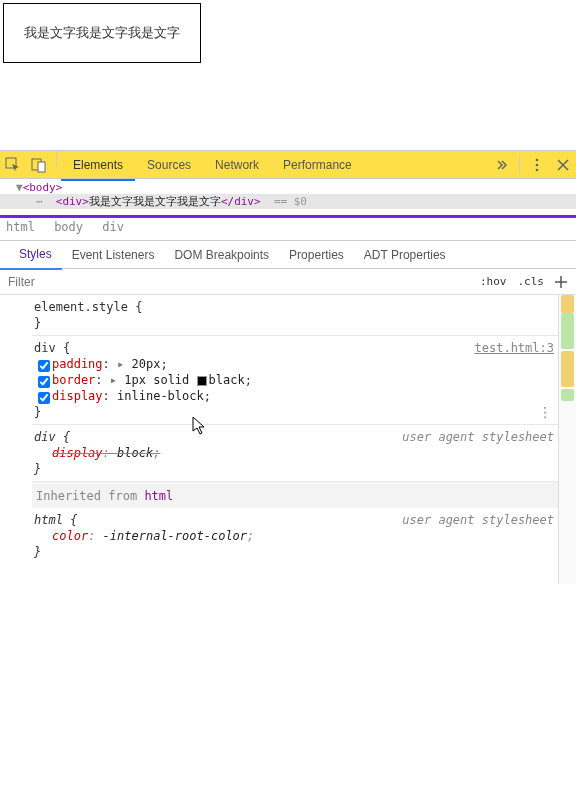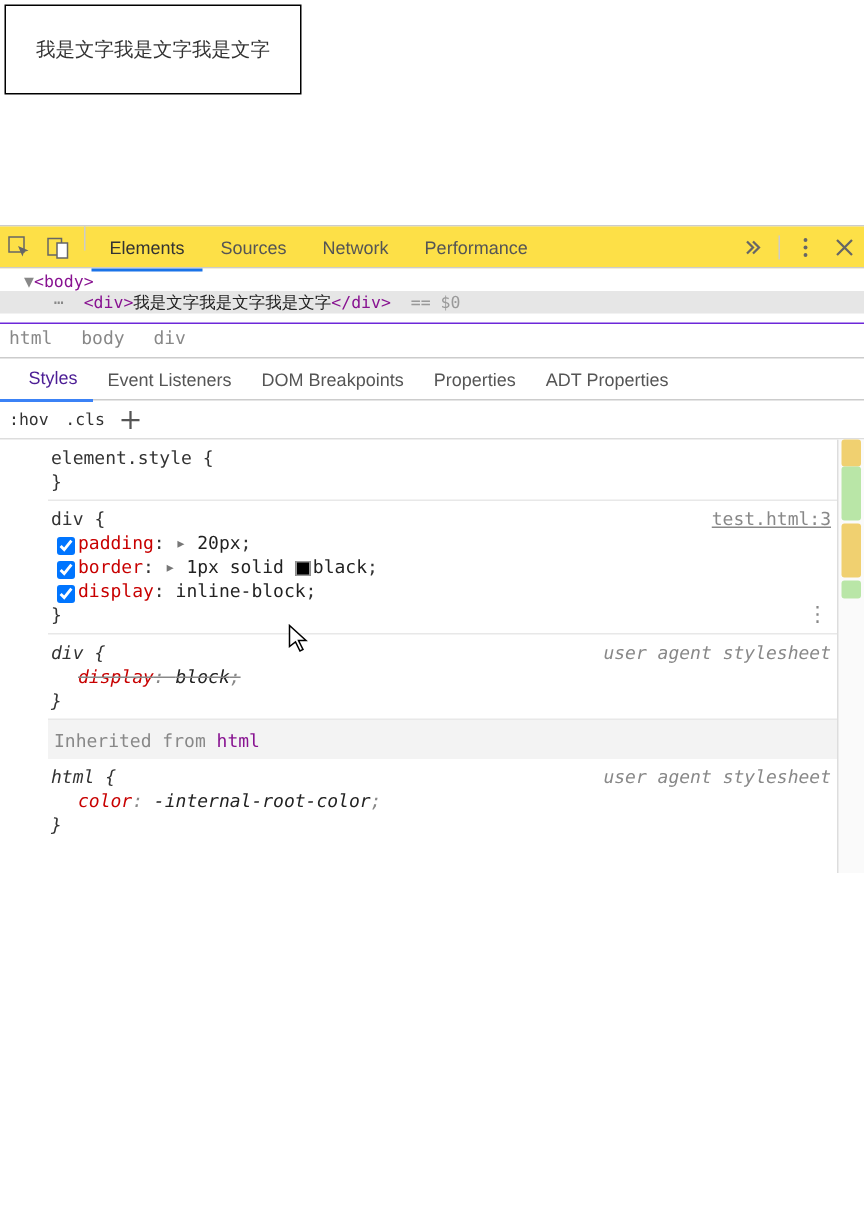--- a/index.html
+++ b/index.html
@@ -81,21 +81,21 @@
 }
 .dom-line .arrow {
   color: #888;
 }
 .tag-punc { color: #881391; }
 .tag-name { color: #881391; }
 .dom-text { color: #222; }
 .eq-dollar { color: #999; }
 
 .breadcrumb {
-  border-top: 1px solid #6d28d9;
+  border-top: 3px solid #6d28d9;
   padding: 2px 6px 6px 6px;
   font-family: Consolas, Menlo, monospace;
   font-size: 12px;
   color: #5a5a5a;
 }
 .breadcrumb span { color: #888; }
 .breadcrumb .sep { color: #888; margin: 0 6px; }
 
 .lower {
   border-top: 1px solid #ccc;
@@ -316,20 +316,21 @@
   <div class="lower">
     <div class="styles-tabs">
       <div class="styles-tab active">Styles</div>
       <div class="styles-tab">Event Listeners</div>
       <div class="styles-tab">DOM Breakpoints</div>
       <div class="styles-tab">Properties</div>
       <div class="styles-tab">ADT Properties</div>
     </div>
 
     <div class="filter-bar">
+      <input class="filter-input" placeholder="Filter" style="">
       <div class="hov-cls">
         <span>:hov</span>
         <span>.cls</span>
       </div>
       <div class="plus-btn">
         <svg width="14" height="14" viewBox="0 0 14 14">
             <path d="M7 1 V13 M1 7 H13" stroke="#555" stroke-width="1.5"></path>
           </svg>
       </div>
     </div>

